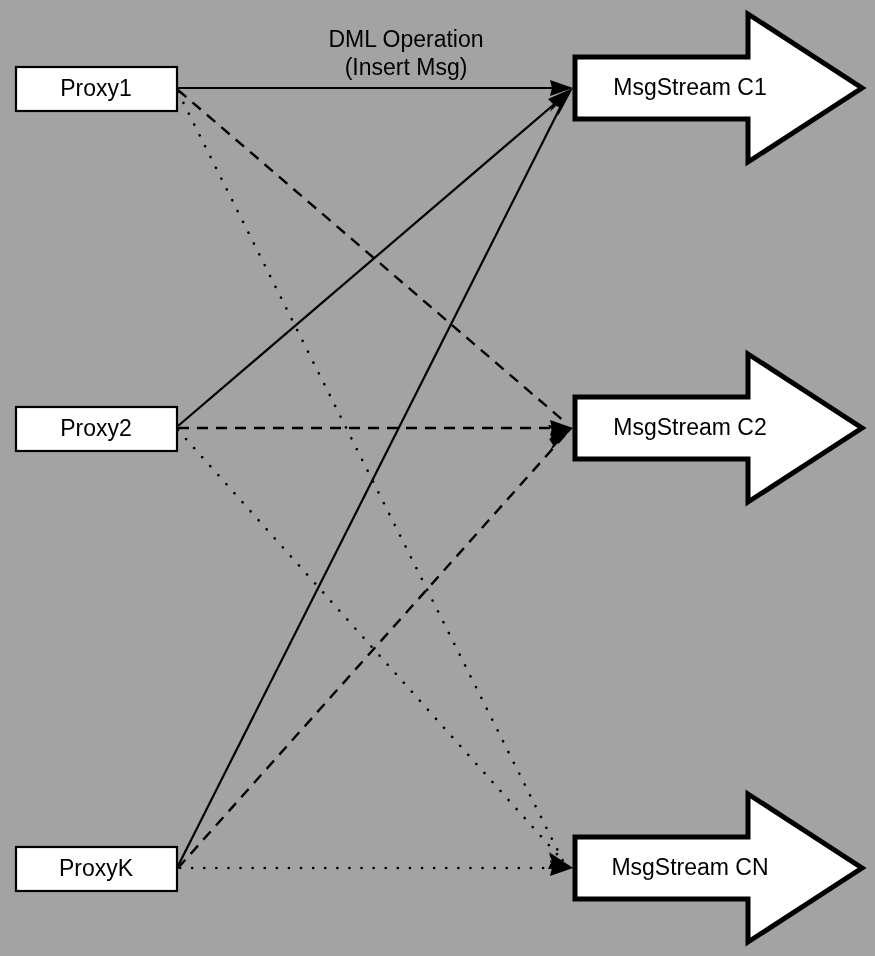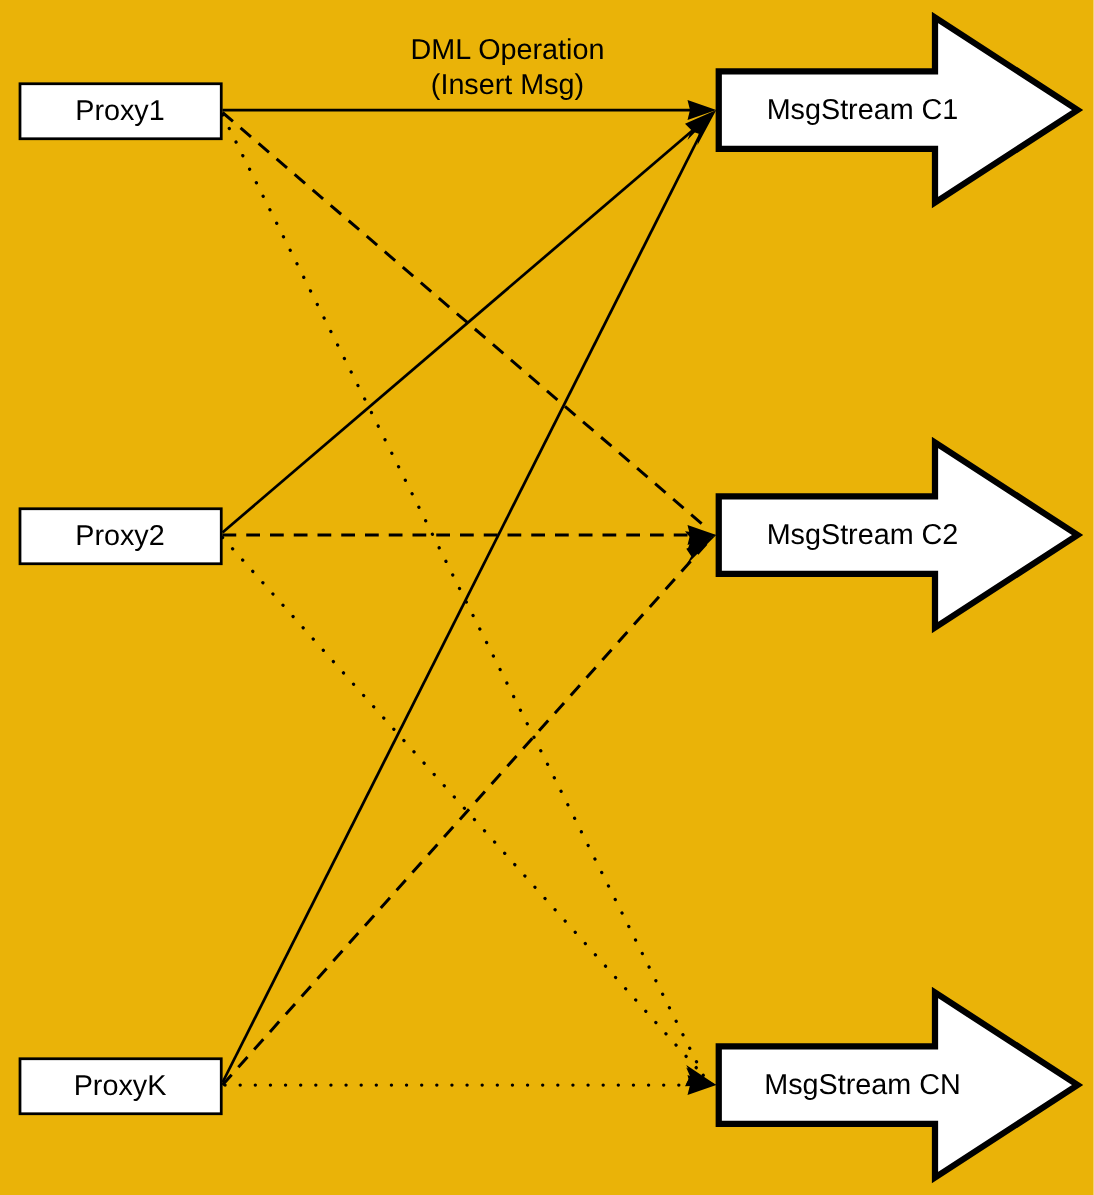--- a/index.html
+++ b/index.html
@@ -10,21 +10,21 @@
   body {
     width: 875px;
     height: 956px;
     font-family: "Liberation Sans", sans-serif;
     overflow: hidden;
   }
   #diagram-root {
     position: relative;
     width: 875px;
     height: 956px;
-    background: #eab308;
+    background: #a3a3a3;
   }
   svg.diagram-canvas {
     display: block;
     width: 875px;
     height: 956px;
   }
   .node-box-rect {
     fill: #ffffff;
     stroke: #000000;
     stroke-width: 2.2;

